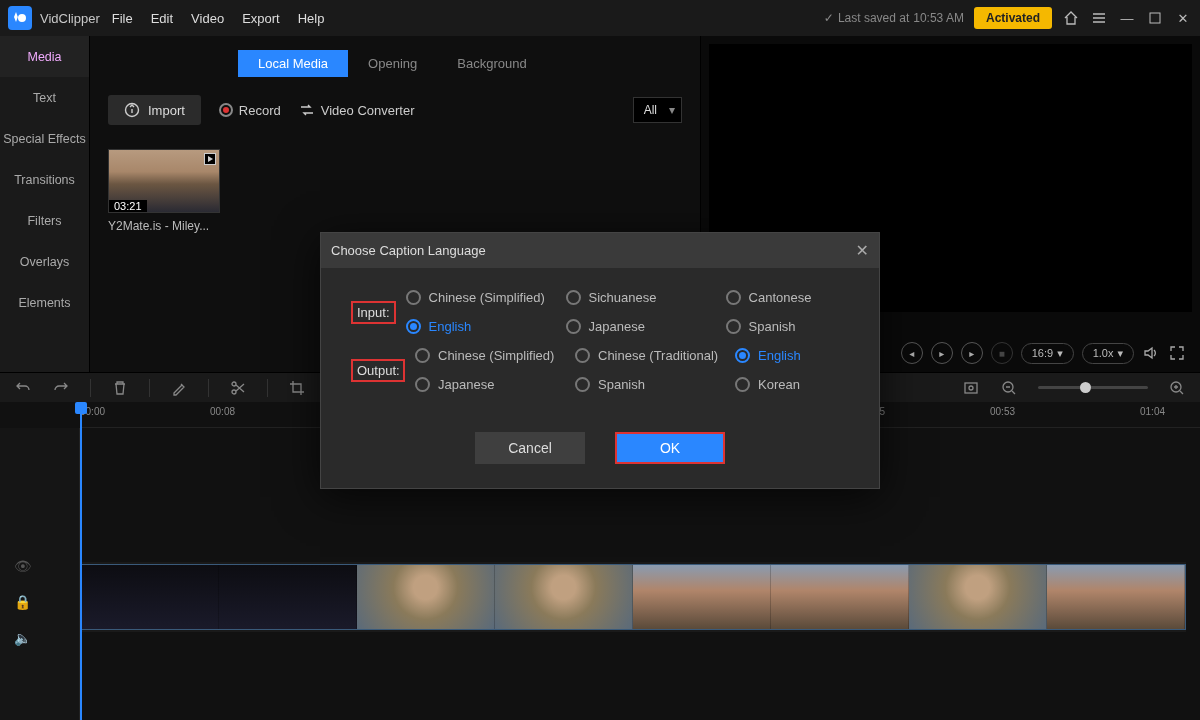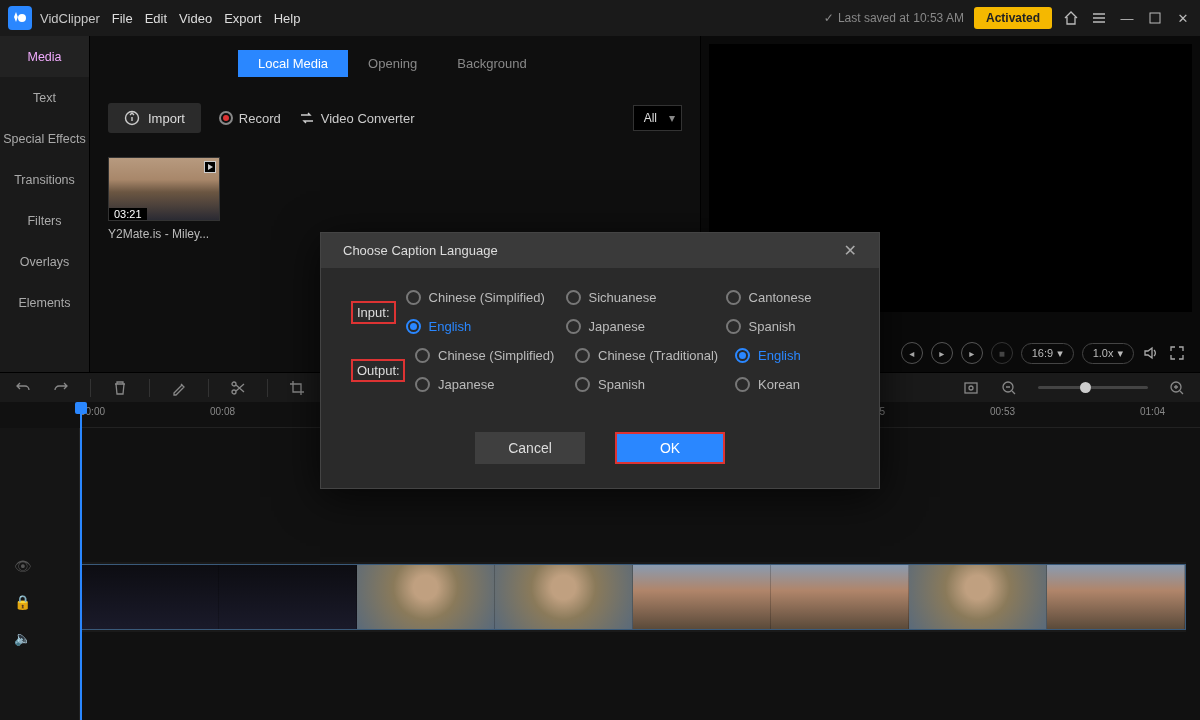--- a/index.html
+++ b/index.html
@@ -2,35 +2,35 @@
 <html><head>
 <meta charset="utf-8">
 <style>
 * { margin: 0; padding: 0; box-sizing: border-box; font-family: Arial, sans-serif; user-select: none; }
 body { background: #000; color: #c8c8c8; width: 1200px; height: 720px; overflow: hidden; position: relative; }
 
 
 .titlebar { height: 36px; background: #1a1a1a; display: flex; align-items: center; padding: 0 8px; font-size: 13px; }
 .app-logo { width: 24px; height: 24px; background: #2a87ff; border-radius: 4px; display: flex; align-items: center; justify-content: center; margin-right: 8px; }
 .app-logo svg { width: 16px; height: 16px; }
-.menu { display: flex; gap: 12px; margin-left: 12px; }
+.menu { display: flex; gap: 18px; margin-left: 12px; }
 .menu span { cursor: pointer; color: #ddd; }
 .titlebar-right { margin-left: auto; display: flex; align-items: center; gap: 10px; }
 .last-saved { color: #888; font-size: 12px; display: flex; align-items: center; gap: 4px; }
 .activated { background: #f5b800; color: #222; padding: 4px 12px; border-radius: 3px; font-size: 12px; font-weight: bold; }
 .wctl { width: 18px; height: 18px; display: flex; align-items: center; justify-content: center; cursor: pointer; color: #bbb; }
 
 
 .main { display: flex; height: 336px; }
 .sidebar { width: 90px; background: #1a1a1a; border-right: 1px solid #000; }
 .sidebar-item { height: 41px; display: flex; align-items: center; justify-content: center; font-size: 12.5px; color: #aaa; cursor: pointer; }
 .sidebar-item.active { color: #f0abfc; background: #222; }
 
 .media-panel { flex: 1; background: #0f0f0f; padding: 14px 18px; position: relative; }
-.media-tabs { display: flex; gap: 0; margin-left: 130px; margin-bottom: 26px; }
+.media-tabs { display: flex; gap: 0; margin-left: 130px; margin-bottom: 18px; }
 .media-tab { padding: 6px 20px; font-size: 13px; color: #888; cursor: pointer; }
 .media-tab.active { background: #2a87ff; color: #fff; }
 .media-actions { display: flex; align-items: center; gap: 18px; margin-bottom: 24px; }
 .import-btn { background: #2b2b2b; padding: 7px 16px; border-radius: 3px; display: flex; align-items: center; gap: 8px; font-size: 13px; color: #ddd; cursor: pointer; }
 .ma-btn { display: flex; align-items: center; gap: 6px; font-size: 13px; color: #ccc; cursor: pointer; }
 .record-dot { width: 14px; height: 14px; border: 2px solid #888; border-radius: 50%; display: flex; align-items: center; justify-content: center; }
 .record-dot::after { content: ''; width: 6px; height: 6px; background: #d33; border-radius: 50%; }
 .filter-select { margin-left: auto; background: #000; border: 1px solid #333; padding: 5px 24px 5px 10px; font-size: 12px; color: #ddd; position: relative; cursor: pointer; }
 .filter-select::after { content: '▾'; position: absolute; right: 6px; color: #888; }
 
@@ -67,21 +67,21 @@
 .video-track { top: 160px; background: #191919; }
 .video-clip { position: absolute; left: 0; right: 0; top: 2px; height: 66px; border: 1px solid #3a5a7a; background: #2a3a4a; overflow: hidden; display: flex; }
 .clip-label { position: absolute; top: 2px; left: 6px; font-size: 11px; color: #ccc; z-index: 2; background: rgba(0,0,0,.35); padding: 0 2px;}
 .clip-frames { display: flex; width: 100%; }
 .frame { flex: 1; background: linear-gradient(180deg,#8a9bb0 0%,#b0856a 40%,#5a4a3a 100%); border-right: 1px solid rgba(0,0,0,.2); }
 .frame.dark { background: linear-gradient(180deg,#0d0d12 0%,#1a1a2a 100%); }
 .frame.person { background: radial-gradient(circle at 50% 35%,#c0a080 15%,#8a7a5a 40%,#5a6a7a 100%); }
 
 
 .dialog { position: absolute; left: 320px; top: 232px; width: 560px; background: #2a2a2a; border: 1px solid #444; box-shadow: 0 8px 40px rgba(0,0,0,.7); z-index: 50; }
-.dialog-header { background: #3a3a3a; padding: 8px 22px; display: flex; align-items: center; font-size: 13px; color: #ddd; }
+.dialog-header { background: #3a3a3a; padding: 8px 10px; display: flex; align-items: center; font-size: 13px; color: #ddd; }
 .dialog-close { margin-left: auto; cursor: pointer; color: #aaa; font-size: 16px; }
 .dialog-body { padding: 22px 30px 18px; }
 .lang-row { display: flex; align-items: center; margin-bottom: 14px; gap: 10px; }
 .lang-label { width: 54px; text-align: center; font-size: 13px; color: #ddd; }
 .lang-label.highlight { border: 2px solid #d33; padding: 2px 4px; }
 .lang-grid { display: grid; grid-template-columns: 160px 160px 140px; row-gap: 14px; }
 .radio-opt { display: flex; align-items: center; gap: 8px; font-size: 13px; color: #bbb; cursor: pointer; }
 .radio-opt.selected { color: #2a87ff; }
 .radio { width: 15px; height: 15px; border: 2px solid #777; border-radius: 50%; display: flex; align-items: center; justify-content: center; flex-shrink: 0; }
 .radio-opt.selected .radio { border-color: #2a87ff; }

